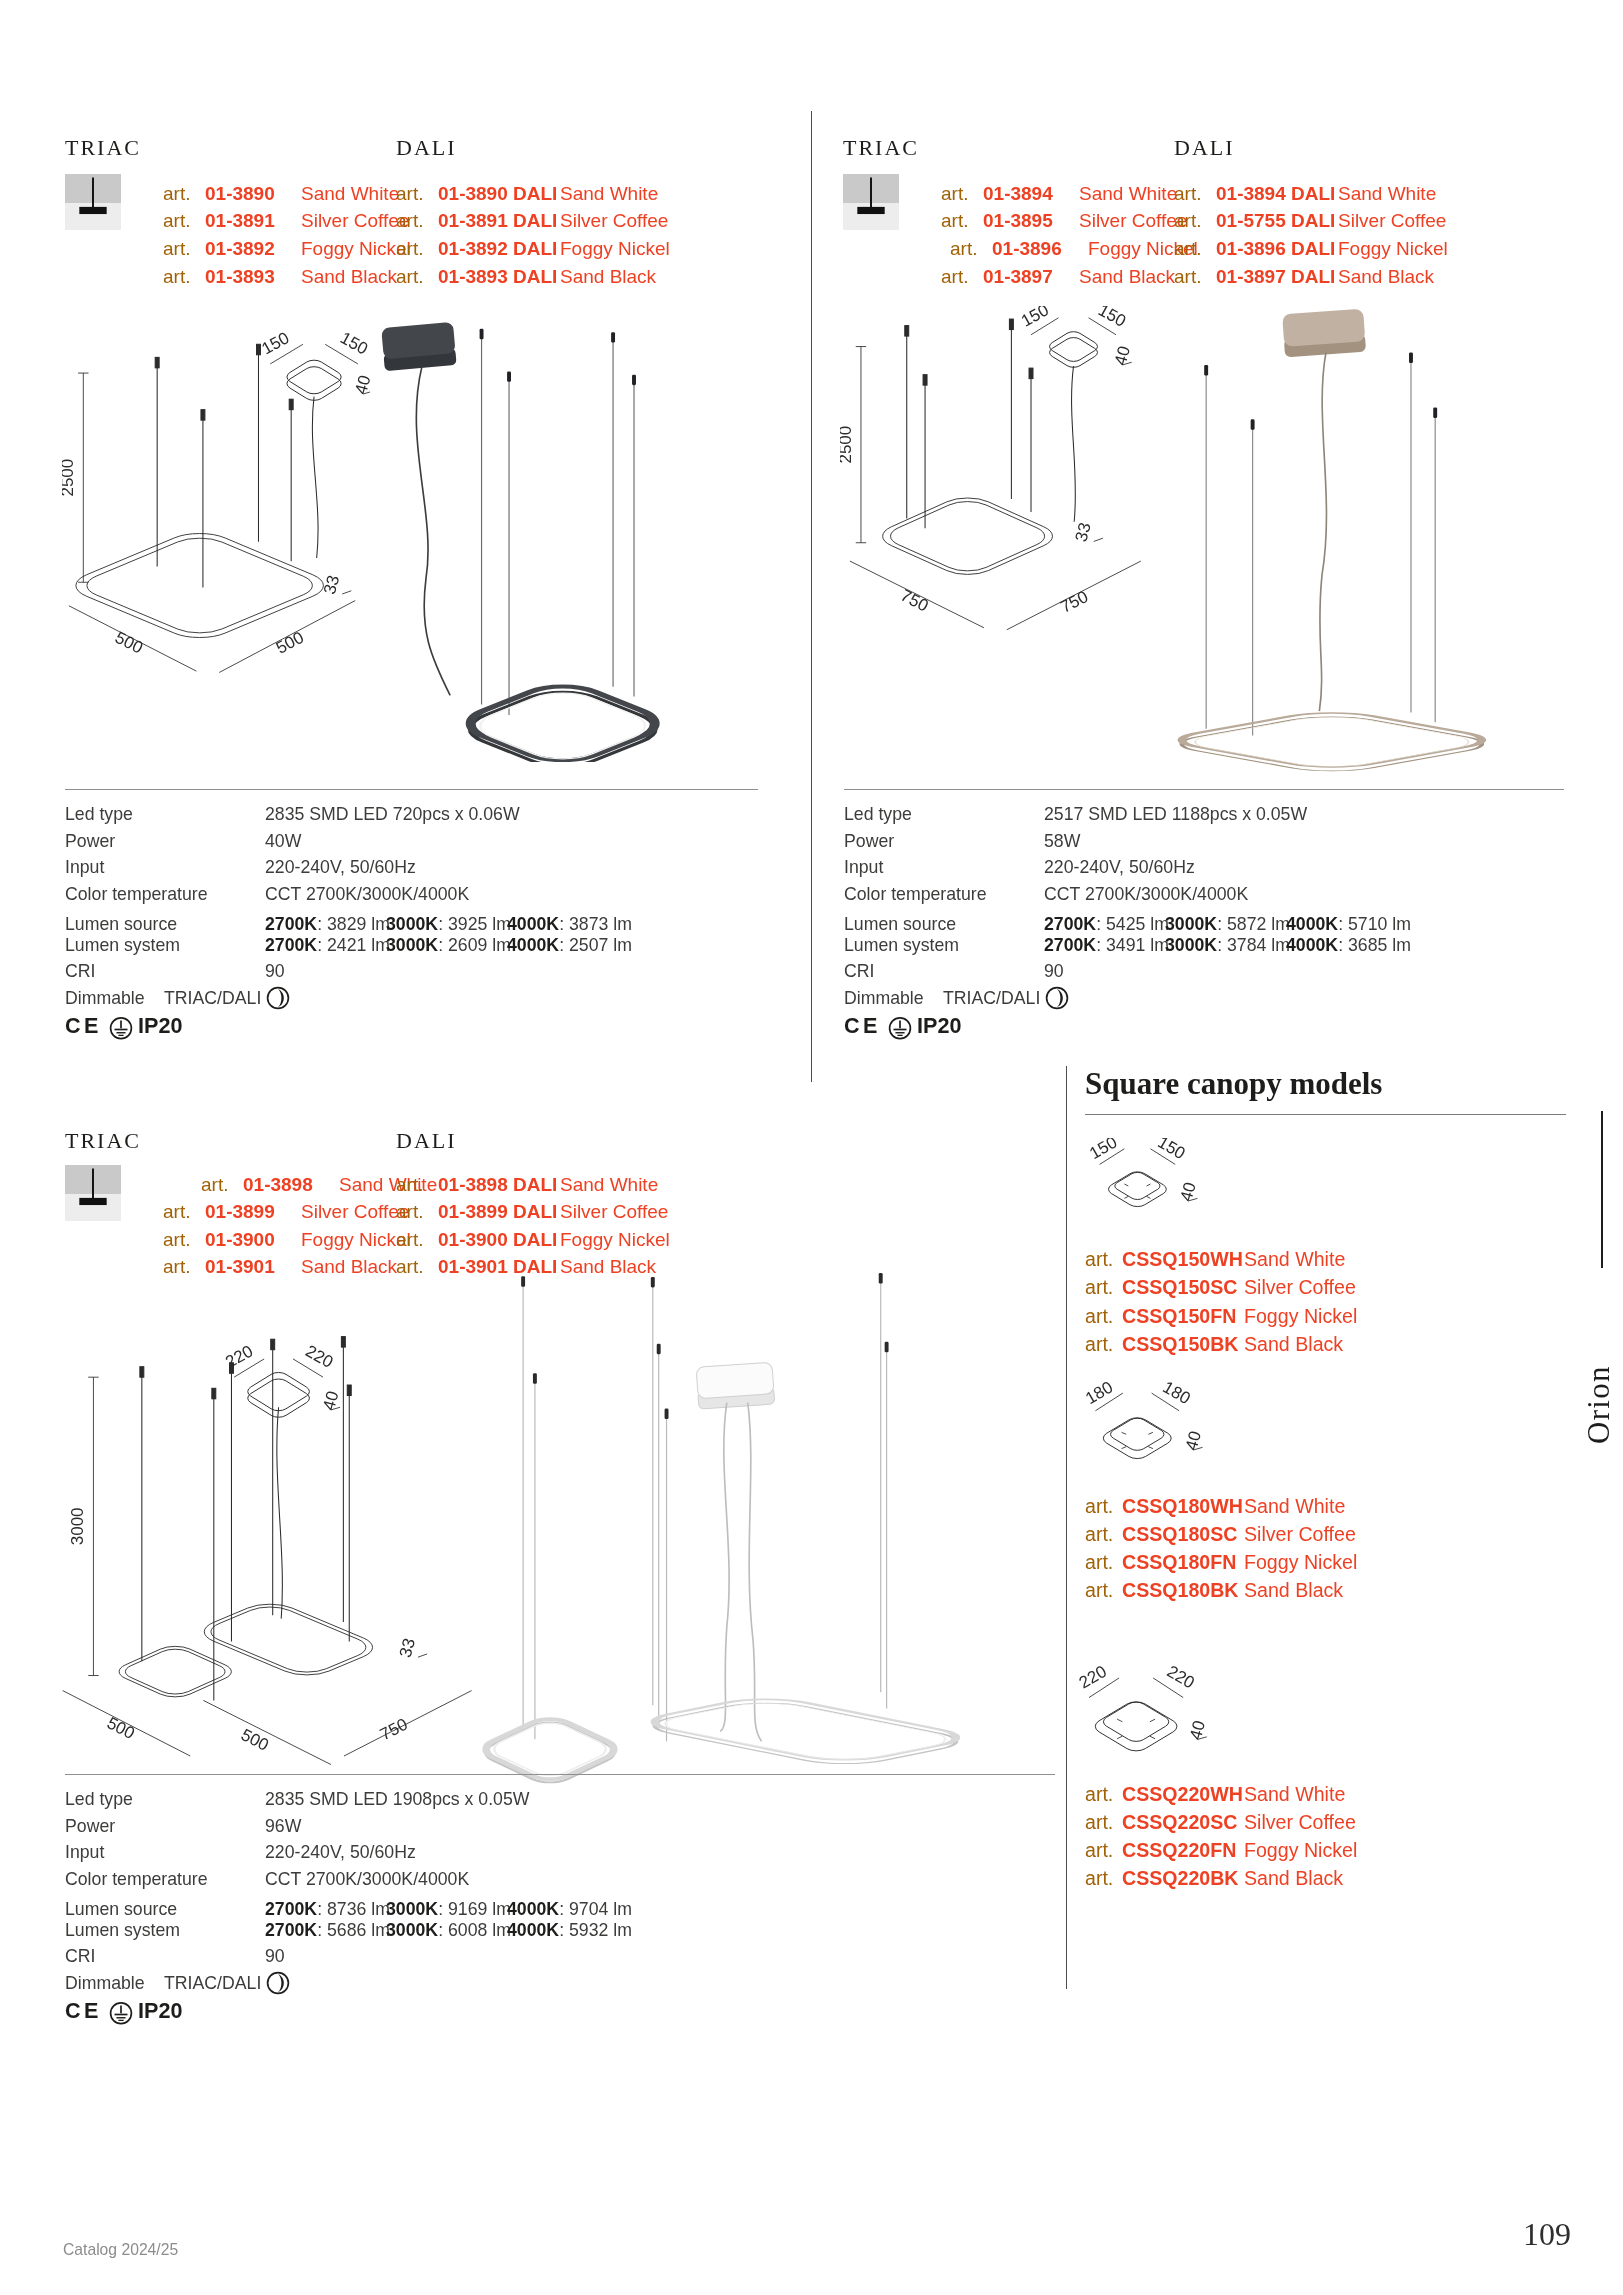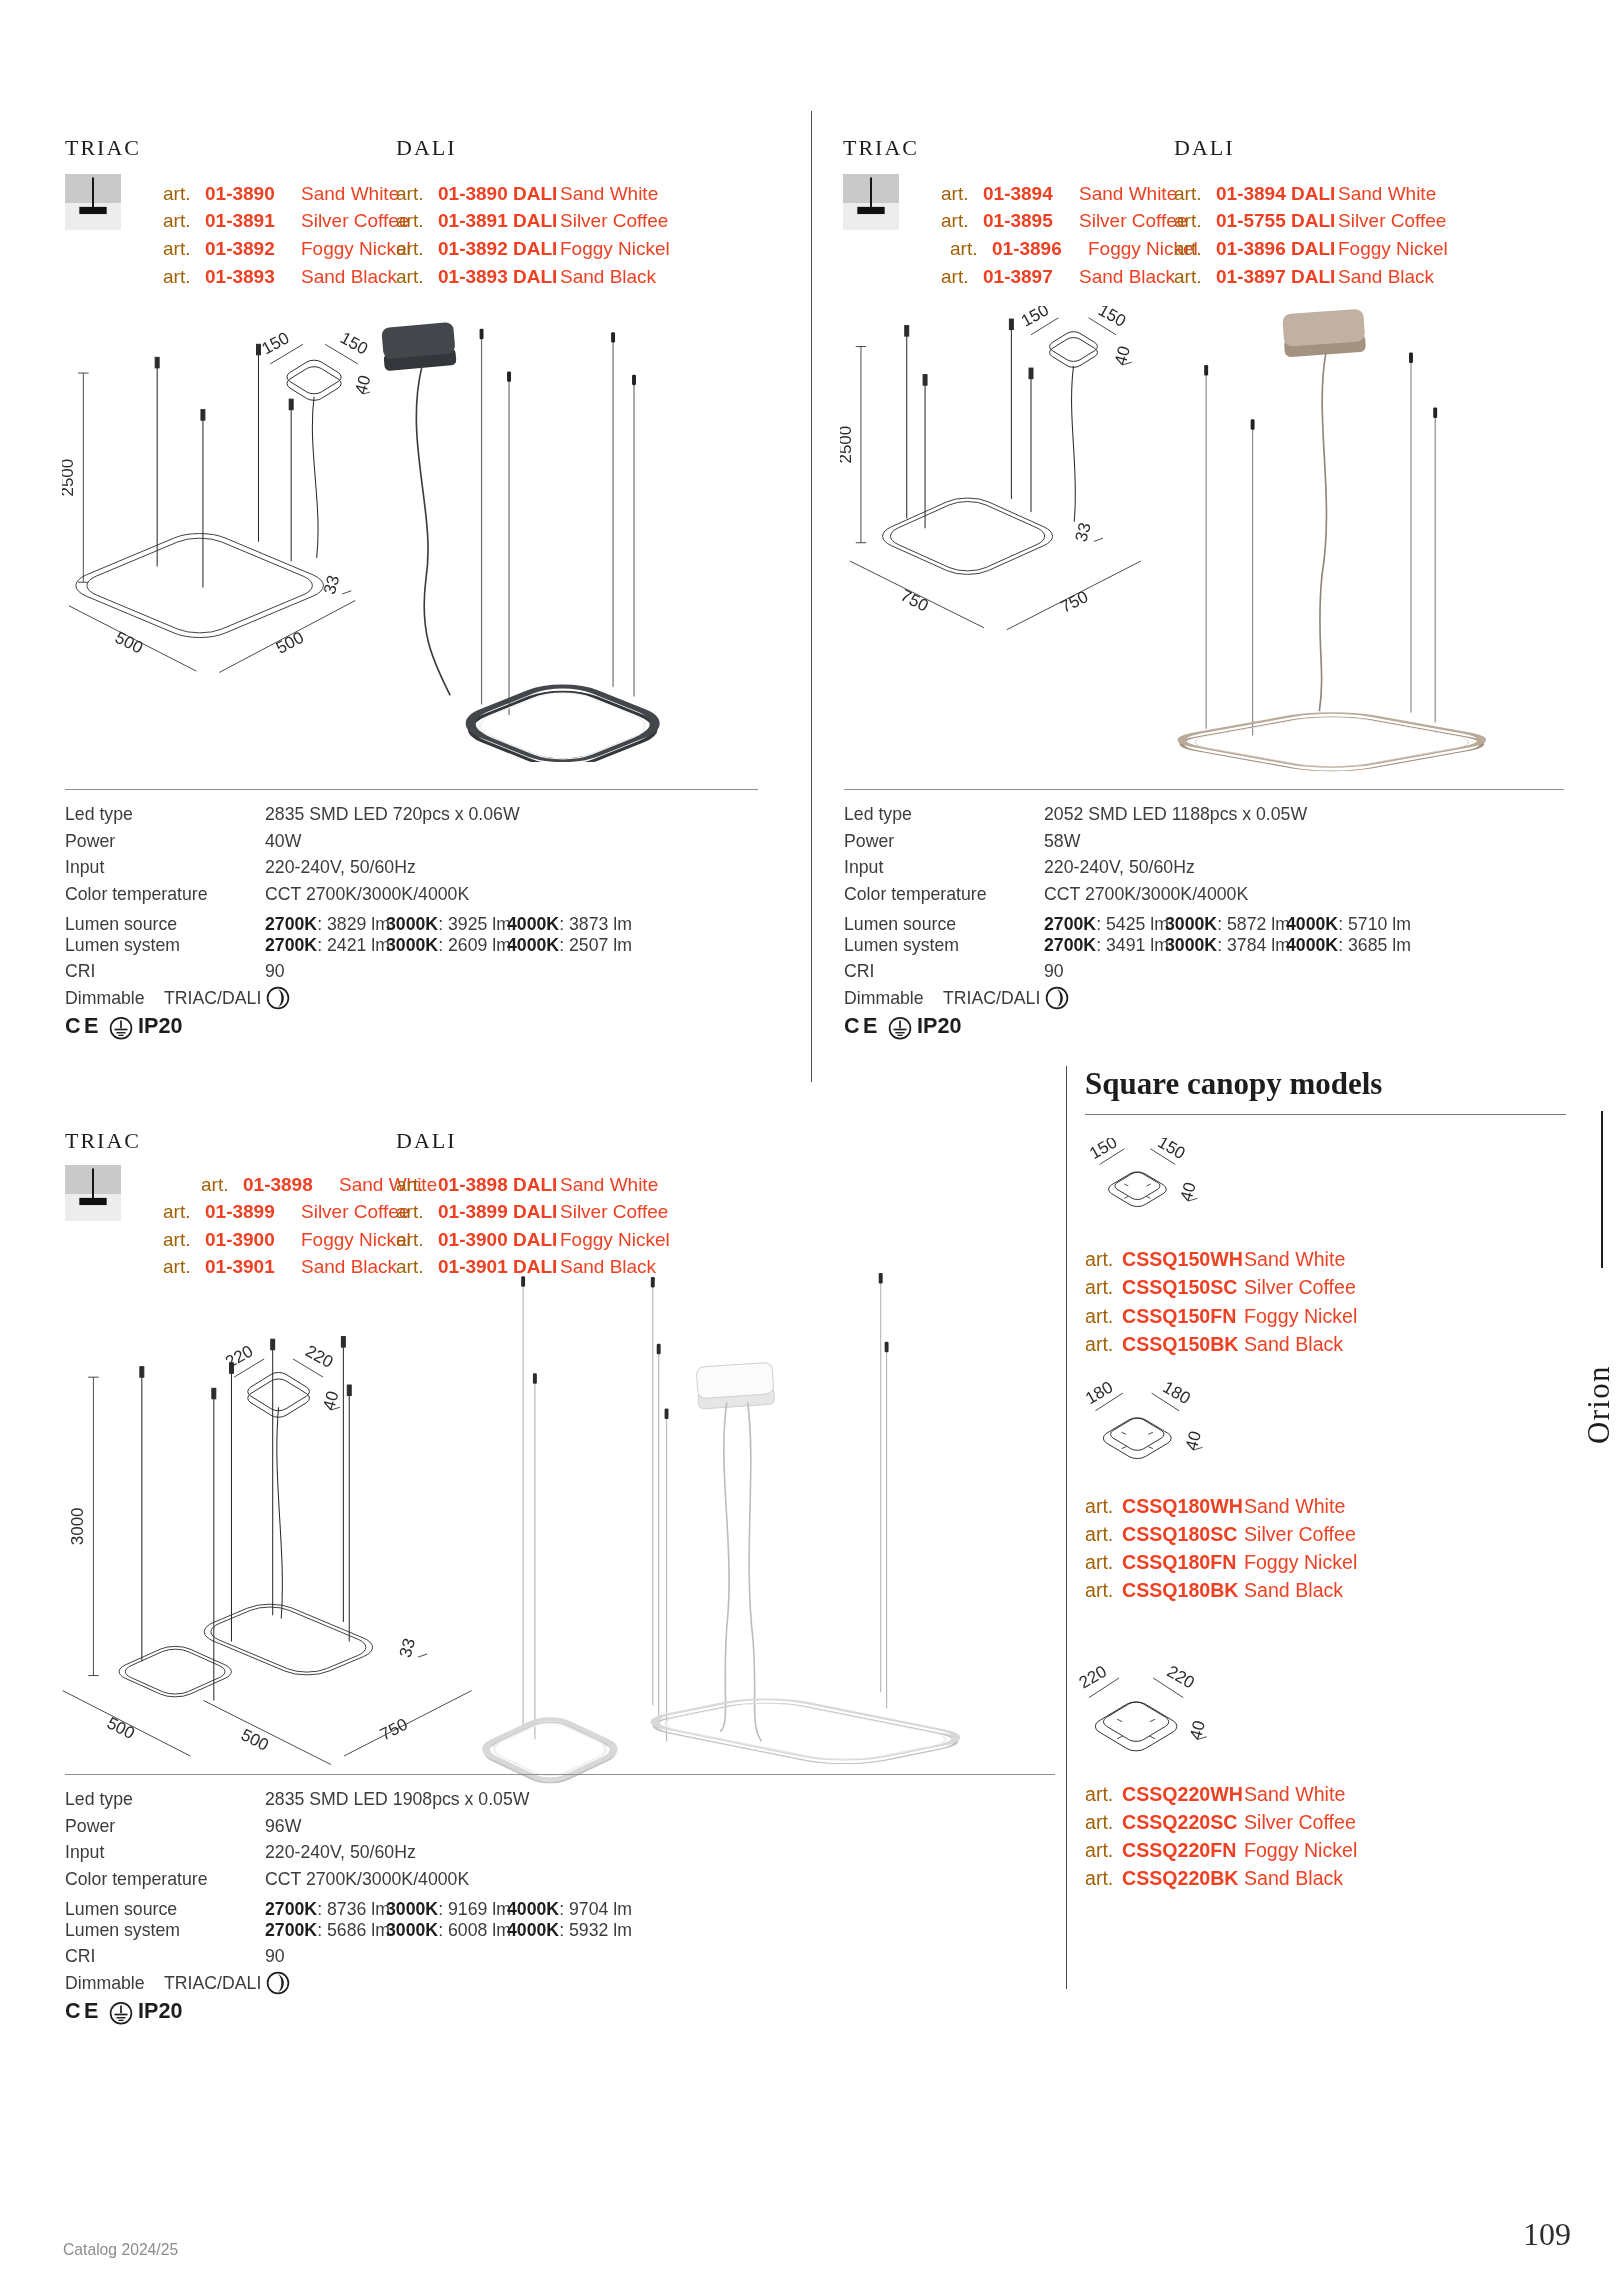--- a/index.html
+++ b/index.html
@@ -289,21 +289,21 @@
         <line x1="13" y1="27" x2="27" y2="27" stroke="#1d1d1b" stroke-width="2.2"></line>
         <line x1="16" y1="31" x2="24" y2="31" stroke="#1d1d1b" stroke-width="2"></line>
       </svg>
       <span class="ip-txt">IP20</span>
       </div>
   </div>
 
   <div class="spec" style="left:844px; top:789px; width:720px; height:275px;">
     <div class="srow" style="top:14.4px; width:720px;">
       <span class="sl">Led type</span>
-      <span class="sv">2052 SMD LED 1188pcs x 0.05W</span>
+      <span class="sv">2517 SMD LED 1188pcs x 0.05W</span>
       </div>
     <div class="srow" style="top:41px; width:720px;">
       <span class="sl">Power</span>
       <span class="sv">58W</span>
       </div>
     <div class="srow" style="top:67px; width:720px;">
       <span class="sl">Input</span>
       <span class="sv">220-240V, 50/60Hz</span>
       </div>
     <div class="srow" style="top:94px; width:720px;">

